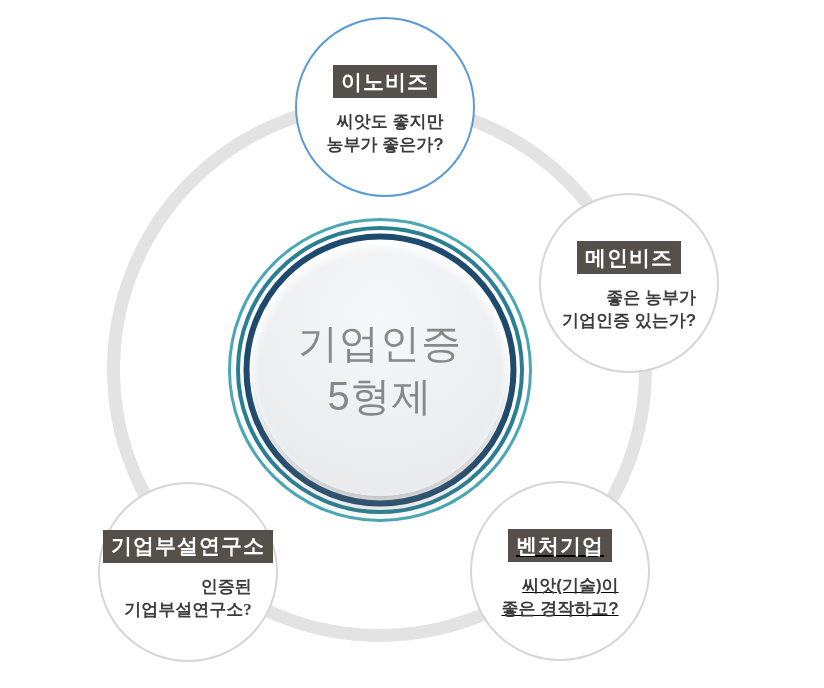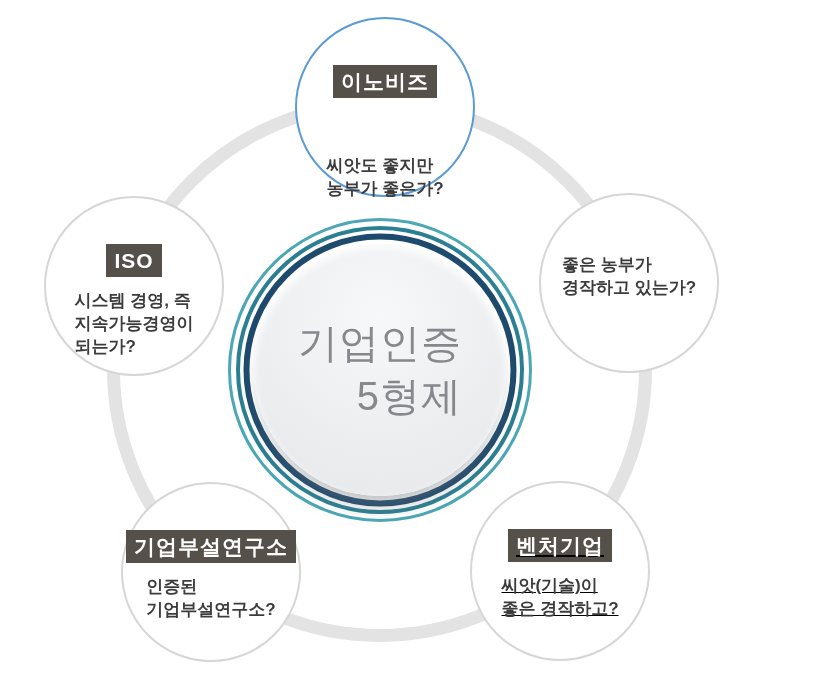--- a/index.html
+++ b/index.html
@@ -38,61 +38,61 @@
     width:252px;height:252px;
     border-radius:50%;
     background:radial-gradient(circle at 50% 28%, #f7f8f9 0%, #eceef0 55%, #e5e7e9 100%);
     box-shadow:0 16px 20px -8px rgba(110,115,120,0.5), inset 0 4px 8px rgba(255,255,255,0.9);
     display:flex;align-items:center;justify-content:center;
   }
   .center-title{
     color:var(--title_text,#85888c);
     font-size:40px;
     line-height:1.32;
-    text-align:right;
+    text-align:center;
     white-space:pre-line;
     letter-spacing:1px;
   }
   
   .node{
     position:absolute;
     width:180px;height:180px;
     border-radius:50%;
     background:#ffffff;
     border:2px solid var(--circle_border,#d6d6d6);
     box-sizing:border-box;
     z-index:3;
     display:flex;flex-direction:column;align-items:center;
     padding-top:46px;
   }
-  .node.accent{border-color:var(--accent_blue,#5b9bd5);gap:44px;}
+  .node.accent{border-color:var(--accent_blue,#5b9bd5);}
   .node-label{
     background:var(--label_bg,#56504a);
     color:var(--label_text,#ffffff);
     font-weight:700;
     font-size:21px;
     line-height:1.2;
     padding:4px 8px;
     white-space:nowrap;
     letter-spacing:1px;
   }
   .node-question{
     margin-top:13px;
     color:var(--question_text,#3c3c3c);
     font-weight:700;
     font-size:17px;
     line-height:1.35;
-    text-align:left;
+    text-align:right;
     white-space:pre-line;
   }
   
   .pos-innobiz{left:295px;top:17px;}
   .pos-mainbiz{left:539px;top:193px;}
   .pos-iso    {left:44px; top:196px;}
-  .pos-lab    {left:121px;top:482px;}
+  .pos-lab    {left:98px;top:482px;font-family:Liberation Serif, serif;}
   .pos-venture{left:470px;top:481px;text-decoration:underline;}
 </style>
 </head>
 <body>
 
 <div class="canvas">
 
   <div class="orbit-ring"></div>
 
   <div class="center-group">
@@ -105,30 +105,25 @@
     </div>
   </div>
 
   <div class="node accent pos-innobiz">
     <div class="node-label">이노비즈</div>
     <div class="node-question">씨앗도 좋지만
 농부가 좋은가?</div>
   </div>
 
   <div class="node pos-mainbiz">
+    <div class="node-label">메인비즈</div>
     <div class="node-question">좋은 농부가
-경작하고 있는가?</div>
+기업인증 있는가?</div>
   </div>
 
-  <div class="node pos-iso">
-    <div class="node-label">ISO</div>
-    <div class="node-question">시스템 경영, 즉
-지속가능경영이
-되는가?</div>
-  </div>
 
   <div class="node pos-lab">
     <div class="node-label">기업부설연구소</div>
     <div class="node-question">인증된
 기업부설연구소?</div>
   </div>
 
   <div class="node pos-venture">
     <div class="node-label">벤처기업</div>
     <div class="node-question">씨앗(기술)이

